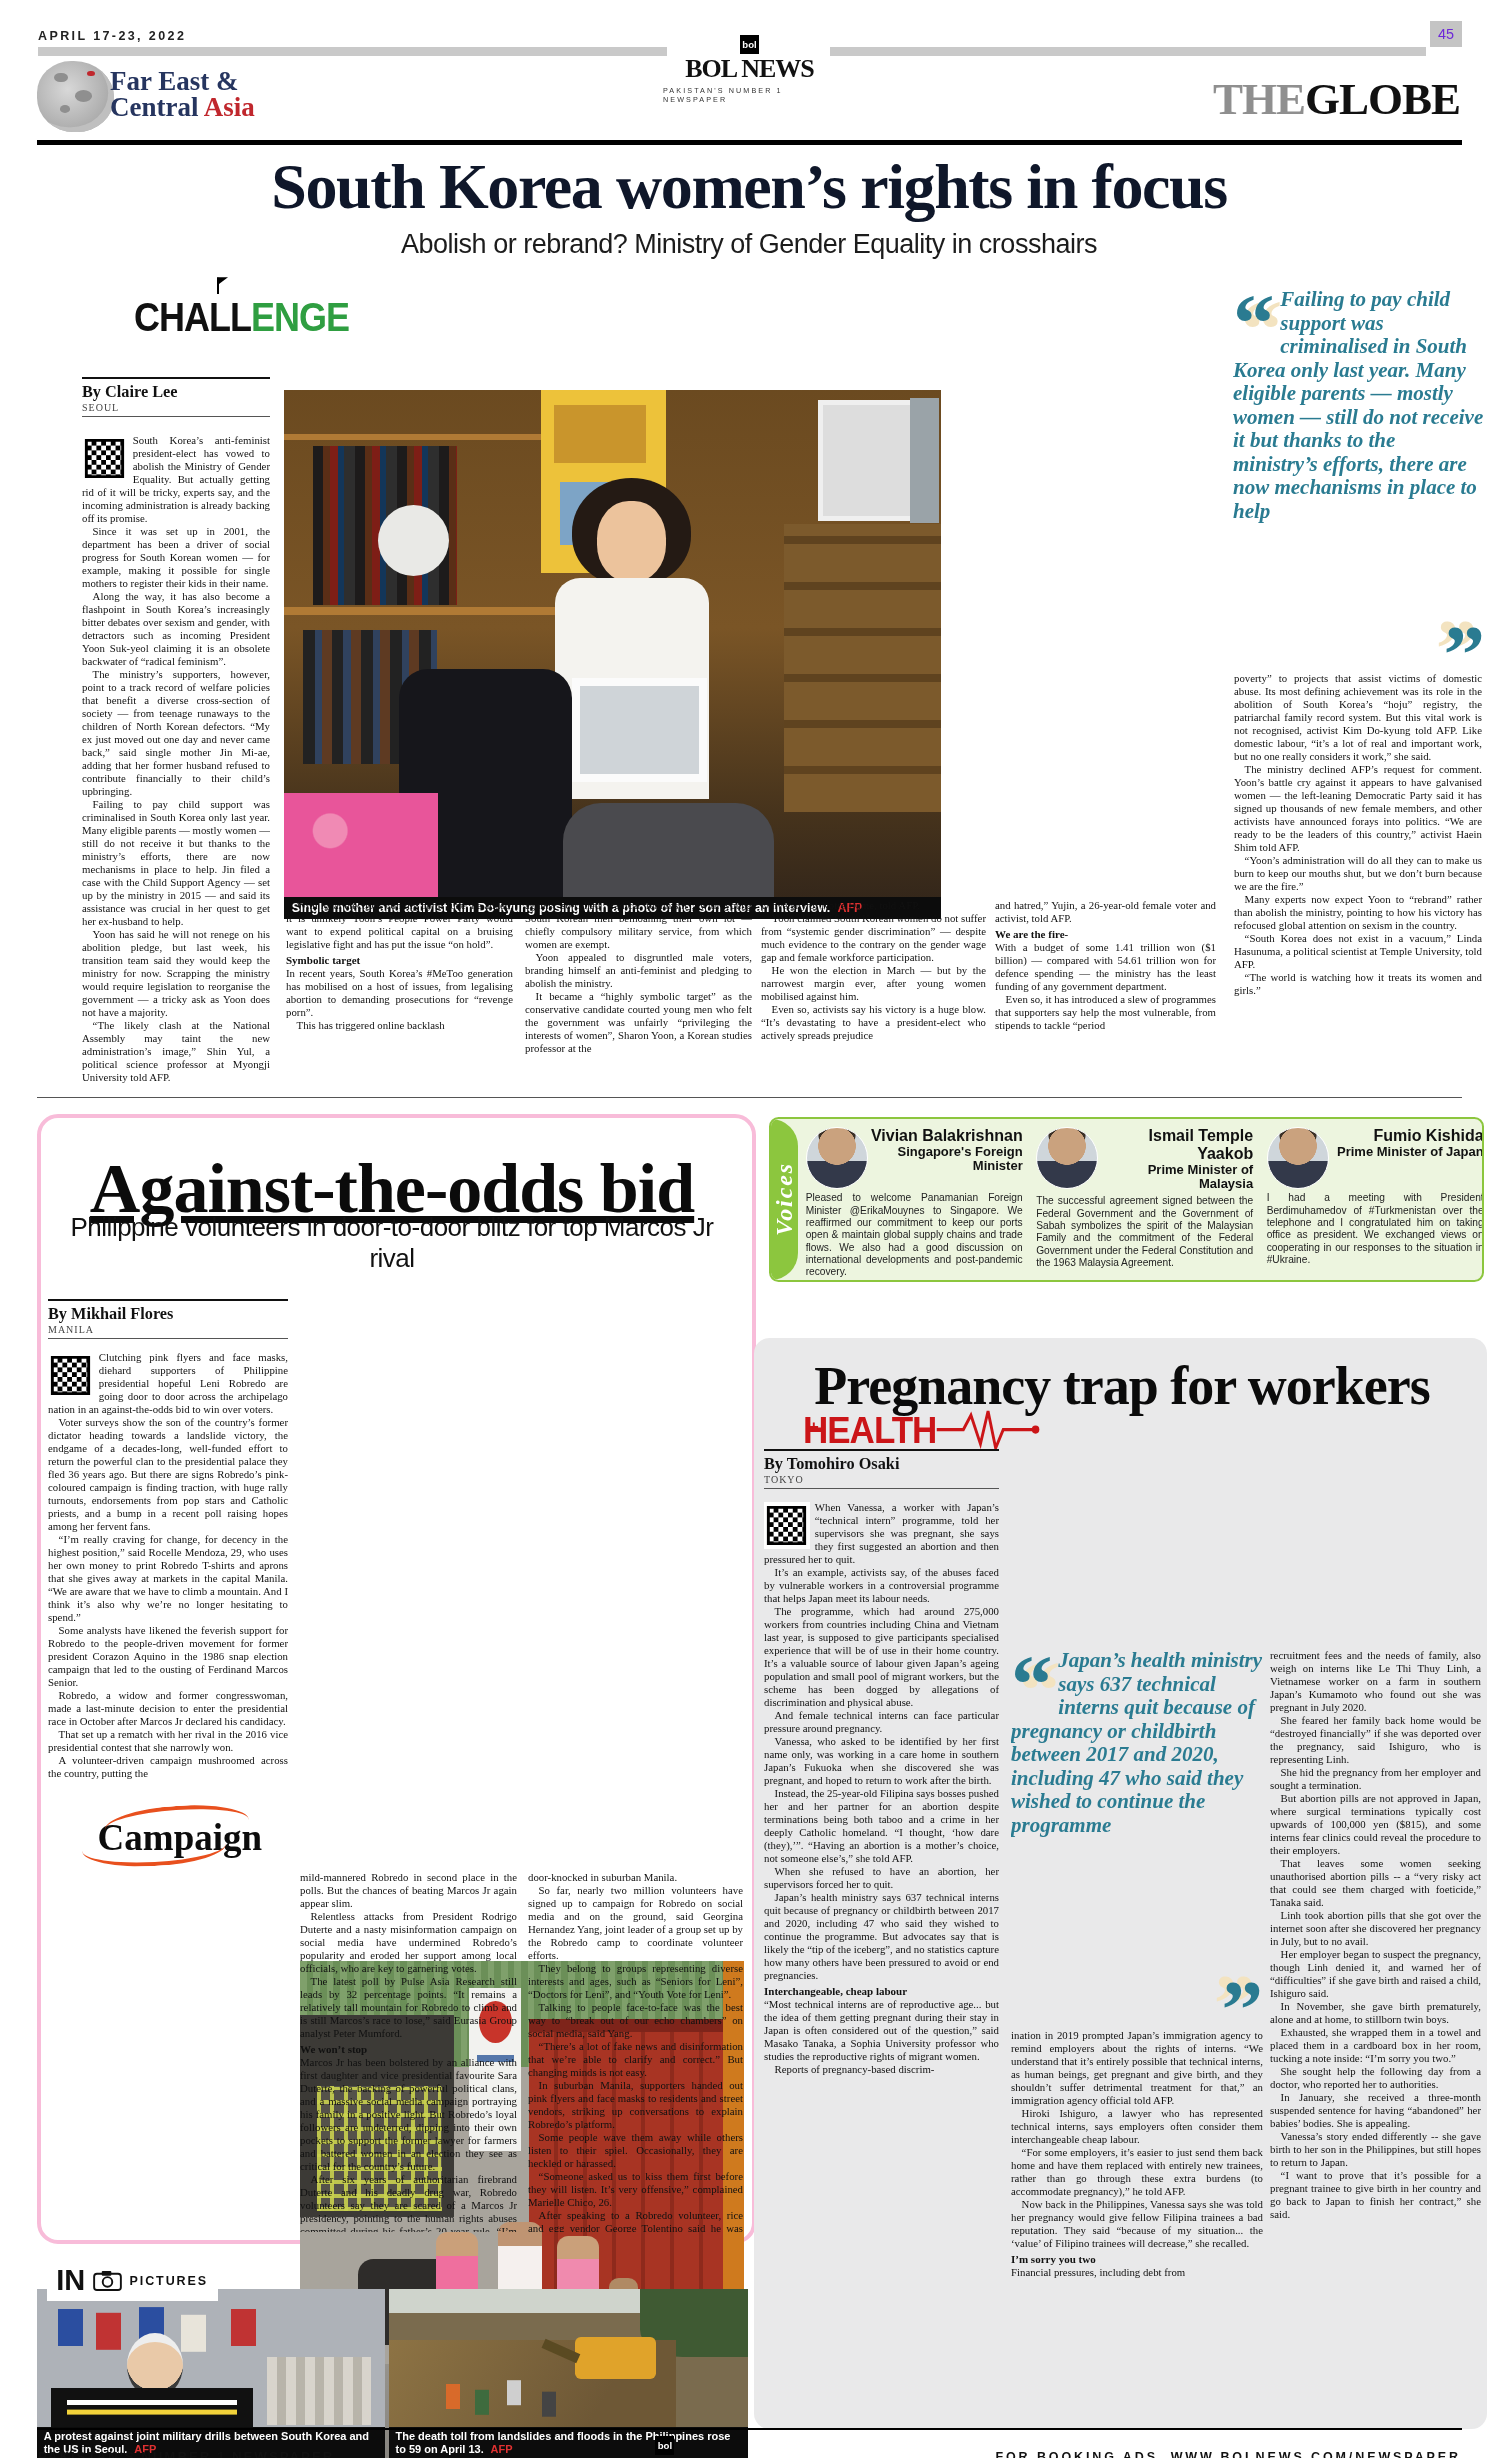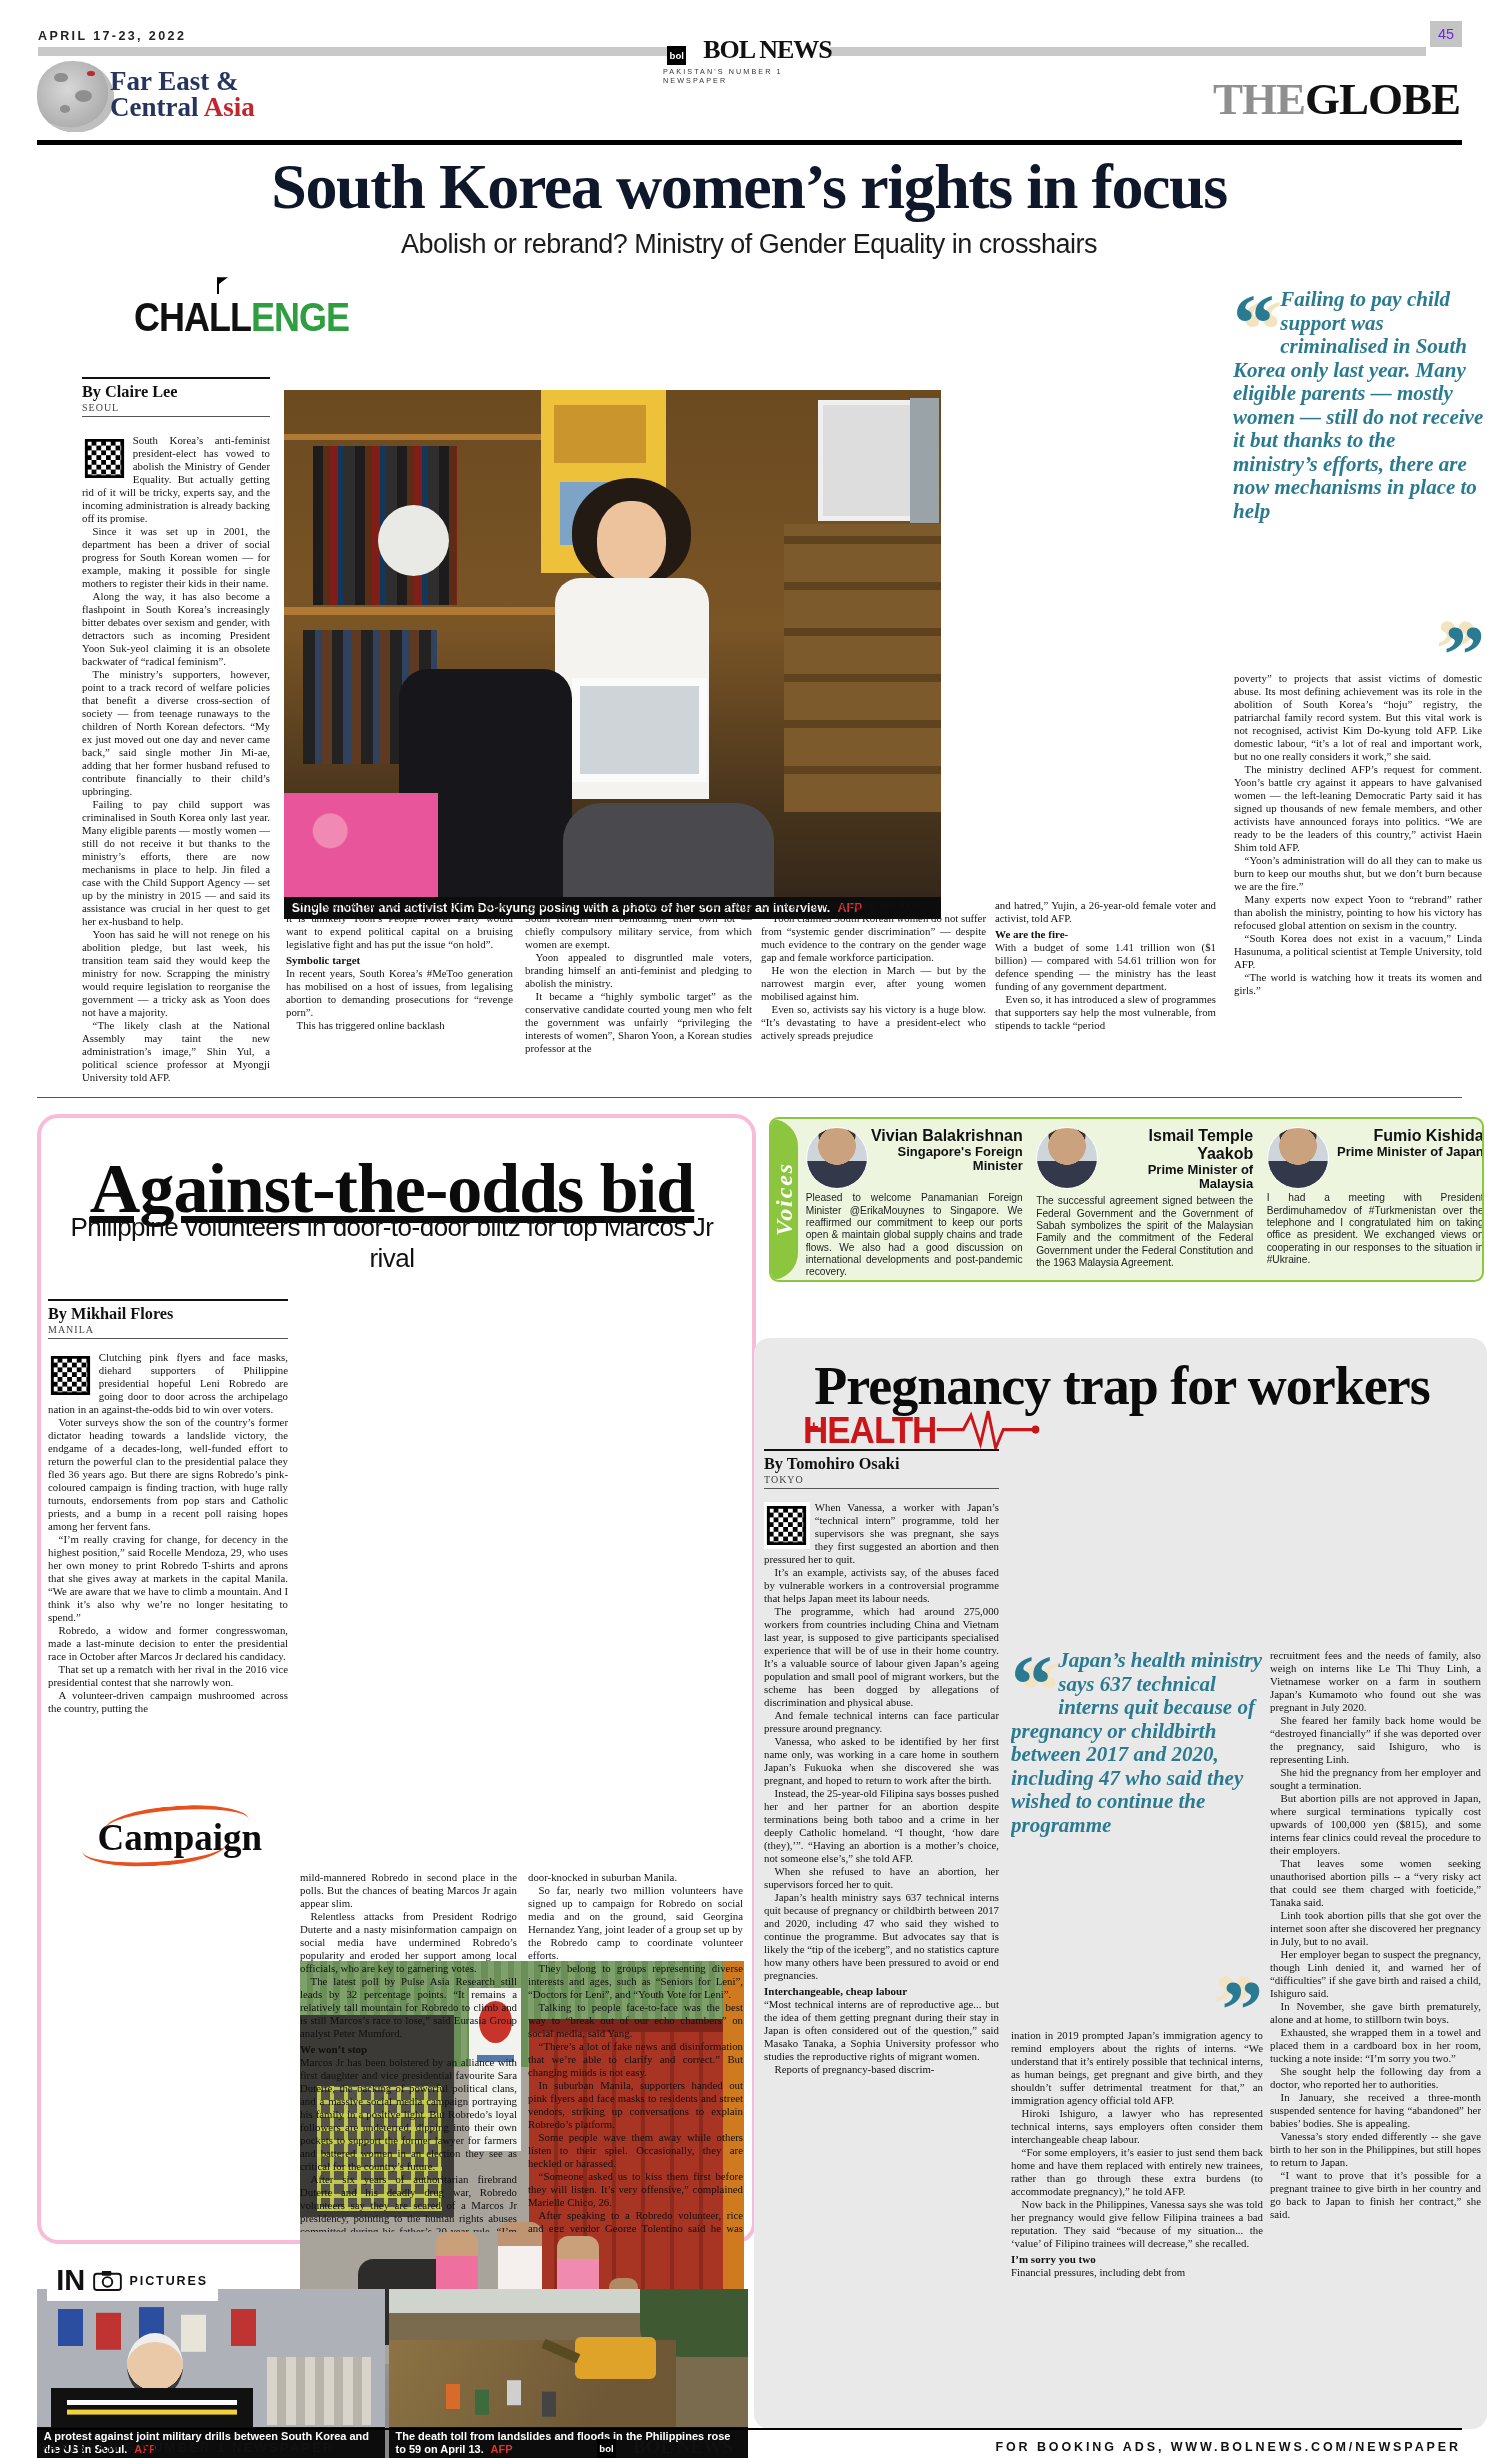--- a/index.html
+++ b/index.html
@@ -5,21 +5,21 @@
   html,body{margin:0;padding:0;background:#888;}
   .page{position:relative;width:1498px;height:2458px;background:#ffffff;overflow:hidden;
         font-family:"Liberation Serif",serif;color:#111;}
   .abs{position:absolute;}
   
   .date{font-family:"Liberation Sans",sans-serif;font-size:12.5px;letter-spacing:2.4px;color:#222;font-weight:bold;}
   .graybar{background:#c9c9c9;height:8.6px;}
   .pagenum{background:#c4c4c4;color:#6d28d9;font-family:"Liberation Sans",sans-serif;font-size:14.4px;
            width:32px;height:26px;display:flex;align-items:center;justify-content:center;}
   .brandwrap{display:flex;flex-direction:column;align-items:center;}
-  .brandrow{display:flex;align-items:flex-end;gap:17px;}
+  .brandrow{display:flex;align-items:center;gap:0;flex-direction:column;}
   .brandicon{width:19px;height:19px;background:#000;color:#fff;font-family:"Liberation Sans",sans-serif;
              font-size:9.6px;font-weight:bold;display:flex;align-items:center;justify-content:center;}
   .brandname{font-size:26px;font-weight:bold;letter-spacing:-1px;}
   .brandtag{font-family:"Liberation Sans",sans-serif;font-size:7.2px;letter-spacing:2.1px;color:#333;margin-top:1.9px;}
   .sectiontitle{font-weight:bold;font-size:27px;line-height:0.95;color:#26355f;}
   .sectiontitle .red{color:#c0272d;}
   .globemap{width:77px;height:71px;border-radius:46% 54% 50% 50%;
             background:radial-gradient(circle at 40% 40%,#d8d8d8,#a9a9a9 70%,#c9c9c9);
             box-shadow:inset -5.8px -4.8px 0 #bfbfbf;}
   .globemap i{position:absolute;border-radius:50%;background:#8f8f8f;}
@@ -266,20 +266,21 @@
     <div class="abs" style="left:257px;top:275px;width:42px;height:144px;border-radius:11.5px;background:linear-gradient(180deg,#caa07a 0 16%,#f08aae 16% 58%,#403c36 58%);"></div>
     <div class="abs" style="left:309px;top:317px;width:29px;height:96px;border-radius:9.6px;background:linear-gradient(180deg,#b08a64 0 20%,#4a4640 20%);"></div>
   </div>
 
   <div class="abs bodycol" style="left:48px;top:1351px;width:240px;height:882px;">
     <div class="qr"></div>
     <div>
         <p class="lead">Clutching pink flyers and face masks, diehard supporters of Philippine presidential hopeful Leni Robredo are going door to door across the archipelago nation in an against-the-odds bid to win over voters.</p>
         <p class="para">Voter surveys show the son of the country’s former dictator heading towards a landslide victory, the endgame of a decades-long, well-funded effort to return the powerful clan to the presidential palace they fled 36 years ago. But there are signs Robredo’s pink-coloured campaign is finding traction, with huge rally turnouts, endorsements from pop stars and Catholic priests, and a bump in a recent poll raising hopes among her fervent fans.</p>
         <p class="para">“I’m really craving for change, for decency in the highest position,” said Rocelle Mendoza, 29, who uses her own money to print Robredo T-shirts and aprons that she gives away at markets in the capital Manila. “We are aware that we have to climb a mountain. And I think it’s also why we’re no longer hesitating to spend.”</p>
+        <p class="para">Some analysts have likened the feverish support for Robredo to the people-driven movement for former president Corazon Aquino in the 1986 snap election campaign that led to the ousting of Ferdinand Marcos Senior.</p>
         <p class="para">Robredo, a widow and former congresswoman, made a last-minute decision to enter the presidential race in October after Marcos Jr declared his candidacy.</p>
         <p class="para">That set up a rematch with her rival in the 2016 vice presidential contest that she narrowly won.</p>
         <p class="para">A volunteer-driven campaign mushroomed across the country, putting the</p>
       </div>
   </div>
   <div class="abs bodycol" style="left:300px;top:1871px;width:217px;height:361px;">
     <div>
         <p class="lead">mild-mannered Robredo in second place in the polls. But the chances of beating Marcos Jr again appear slim.</p>
         <p class="para">Relentless attacks from President Rodrigo Duterte and a nasty misinformation campaign on social media have undermined Robredo’s popularity and eroded her support among local officials, who are key to garnering votes.</p>
         <p class="para">The latest poll by Pulse Asia Research still leads by 32 percentage points. “It remains a relatively tall mountain for Robredo to climb and is still Marcos’s race to lose,” said Eurasia Group analyst Peter Mumford.</p>

